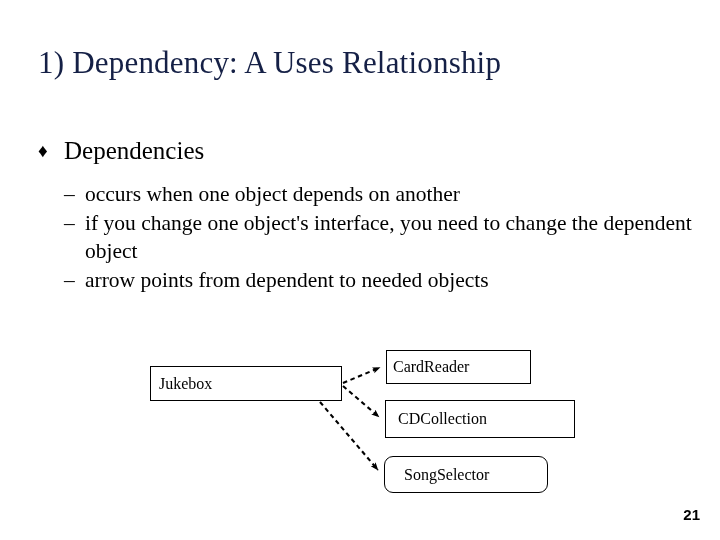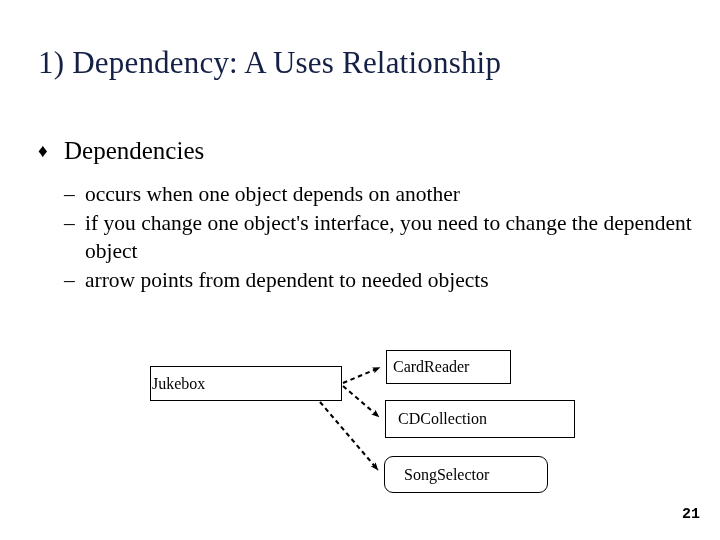--- a/index.html
+++ b/index.html
@@ -107,26 +107,26 @@
     font-size: 16px;
     color: #000000;
     display: flex;
     align-items: center;
   }
   #box-jukebox {
     left: 150px;
     top: 26px;
     width: 192px;
     height: 35px;
-    padding-left: 1px;
+    padding-left: 8px;
   }
   #box-cardreader {
     left: 386px;
     top: 10px;
-    width: 125px;
+    width: 145px;
     height: 34px;
     padding-left: 6px;
   }
   #box-cdcollection {
     left: 385px;
     top: 60px;
     width: 190px;
     height: 38px;
     padding-left: 12px;
   }
@@ -137,21 +137,21 @@
     height: 37px;
     padding-left: 19px;
     border-radius: 9px;
   }
 
   
   #page-number {
     position: absolute;
     right: 20px;
     top: 506px;
-    font-family: Liberation Mono, monospace;
+    font-family: Liberation Sans, sans-serif;
     font-size: 15px;
     font-weight: bold;
     color: #000000;
   }
 </style>
 </head>
 <body>
 
 <div id="slide">
 

